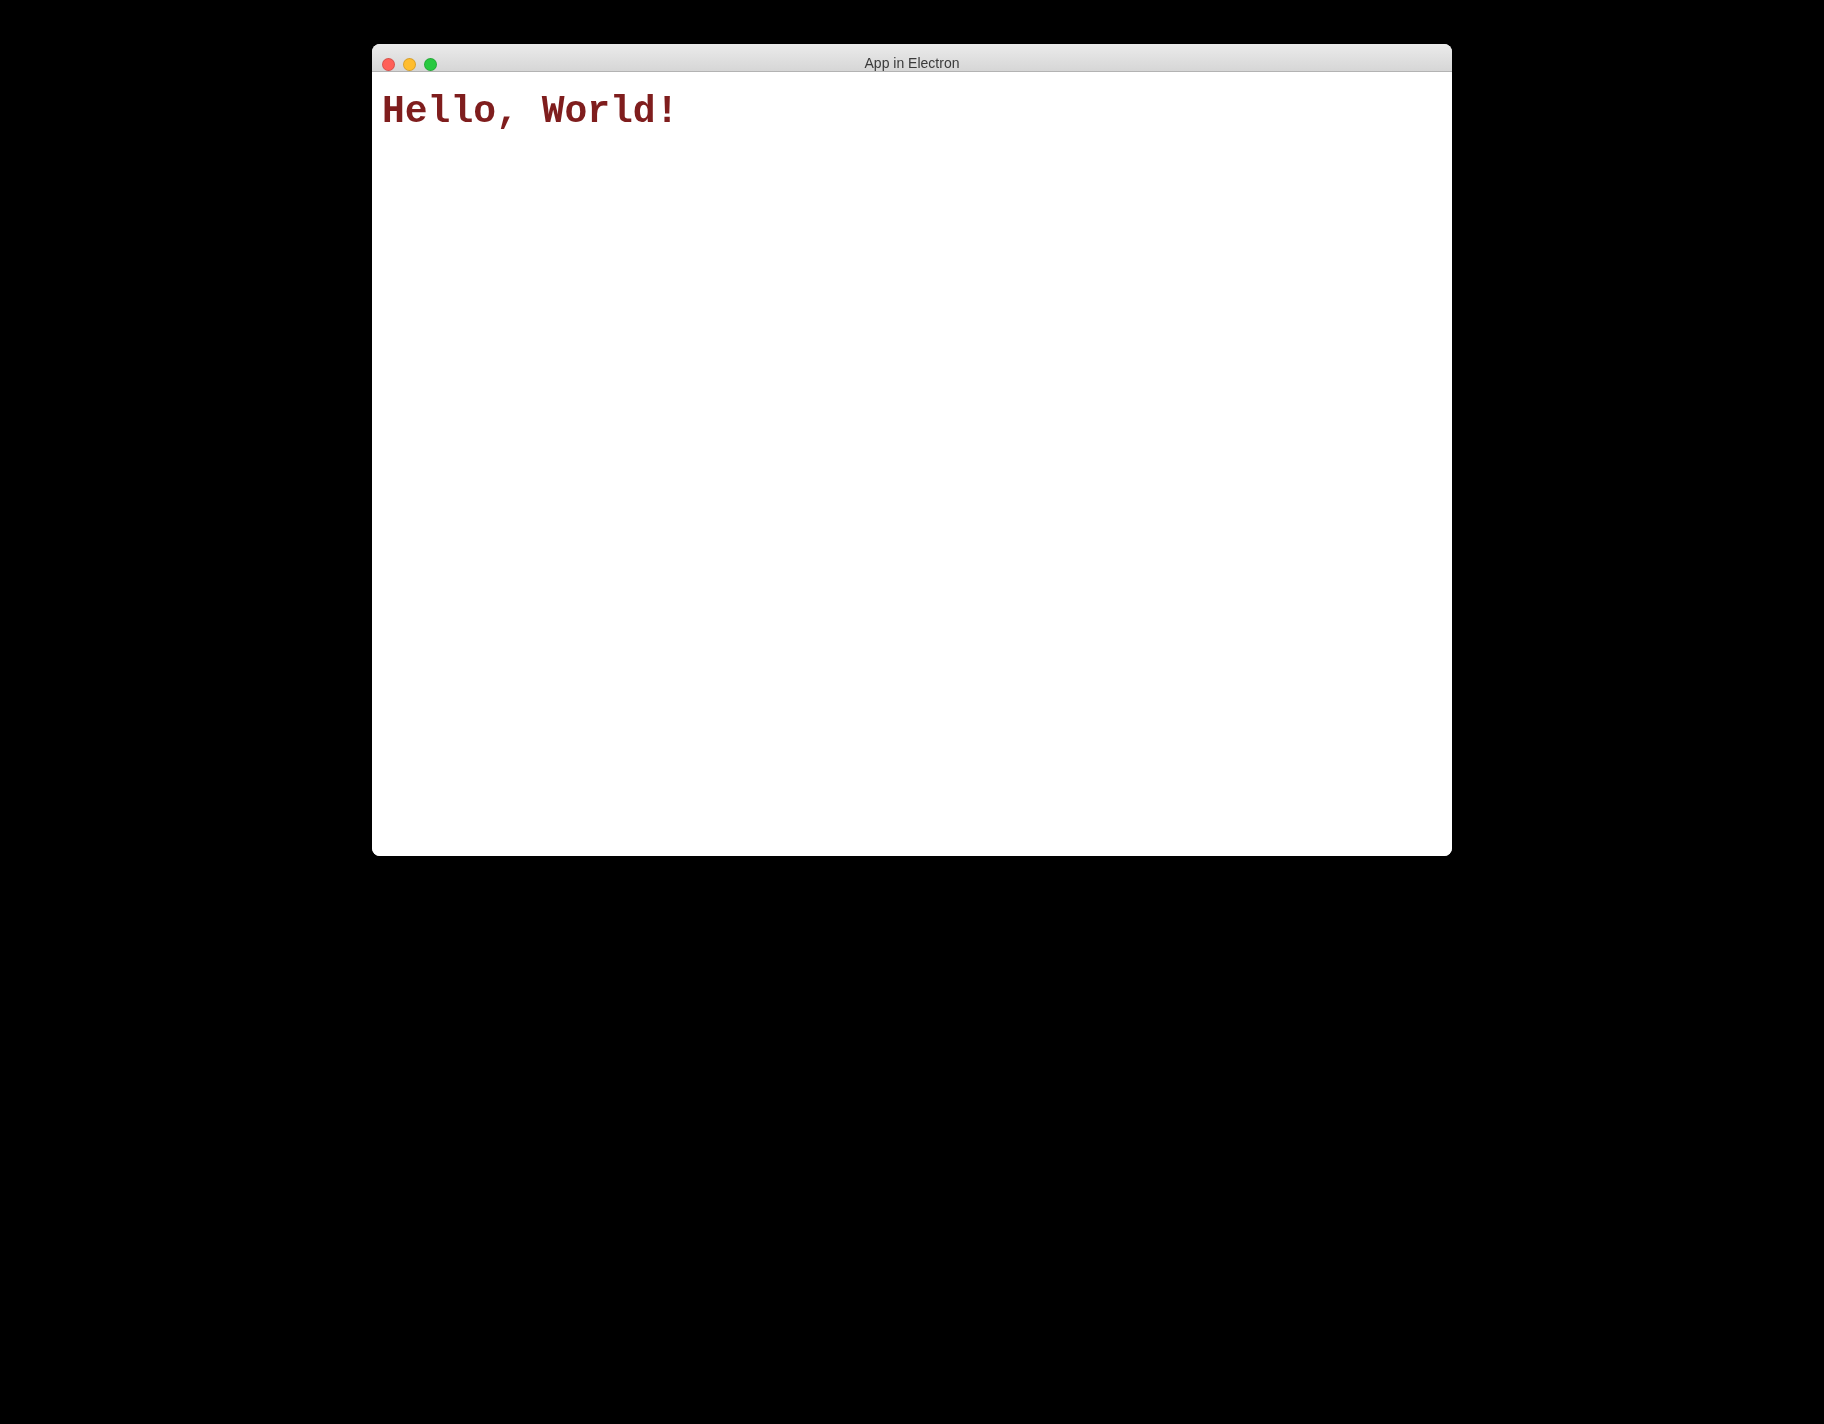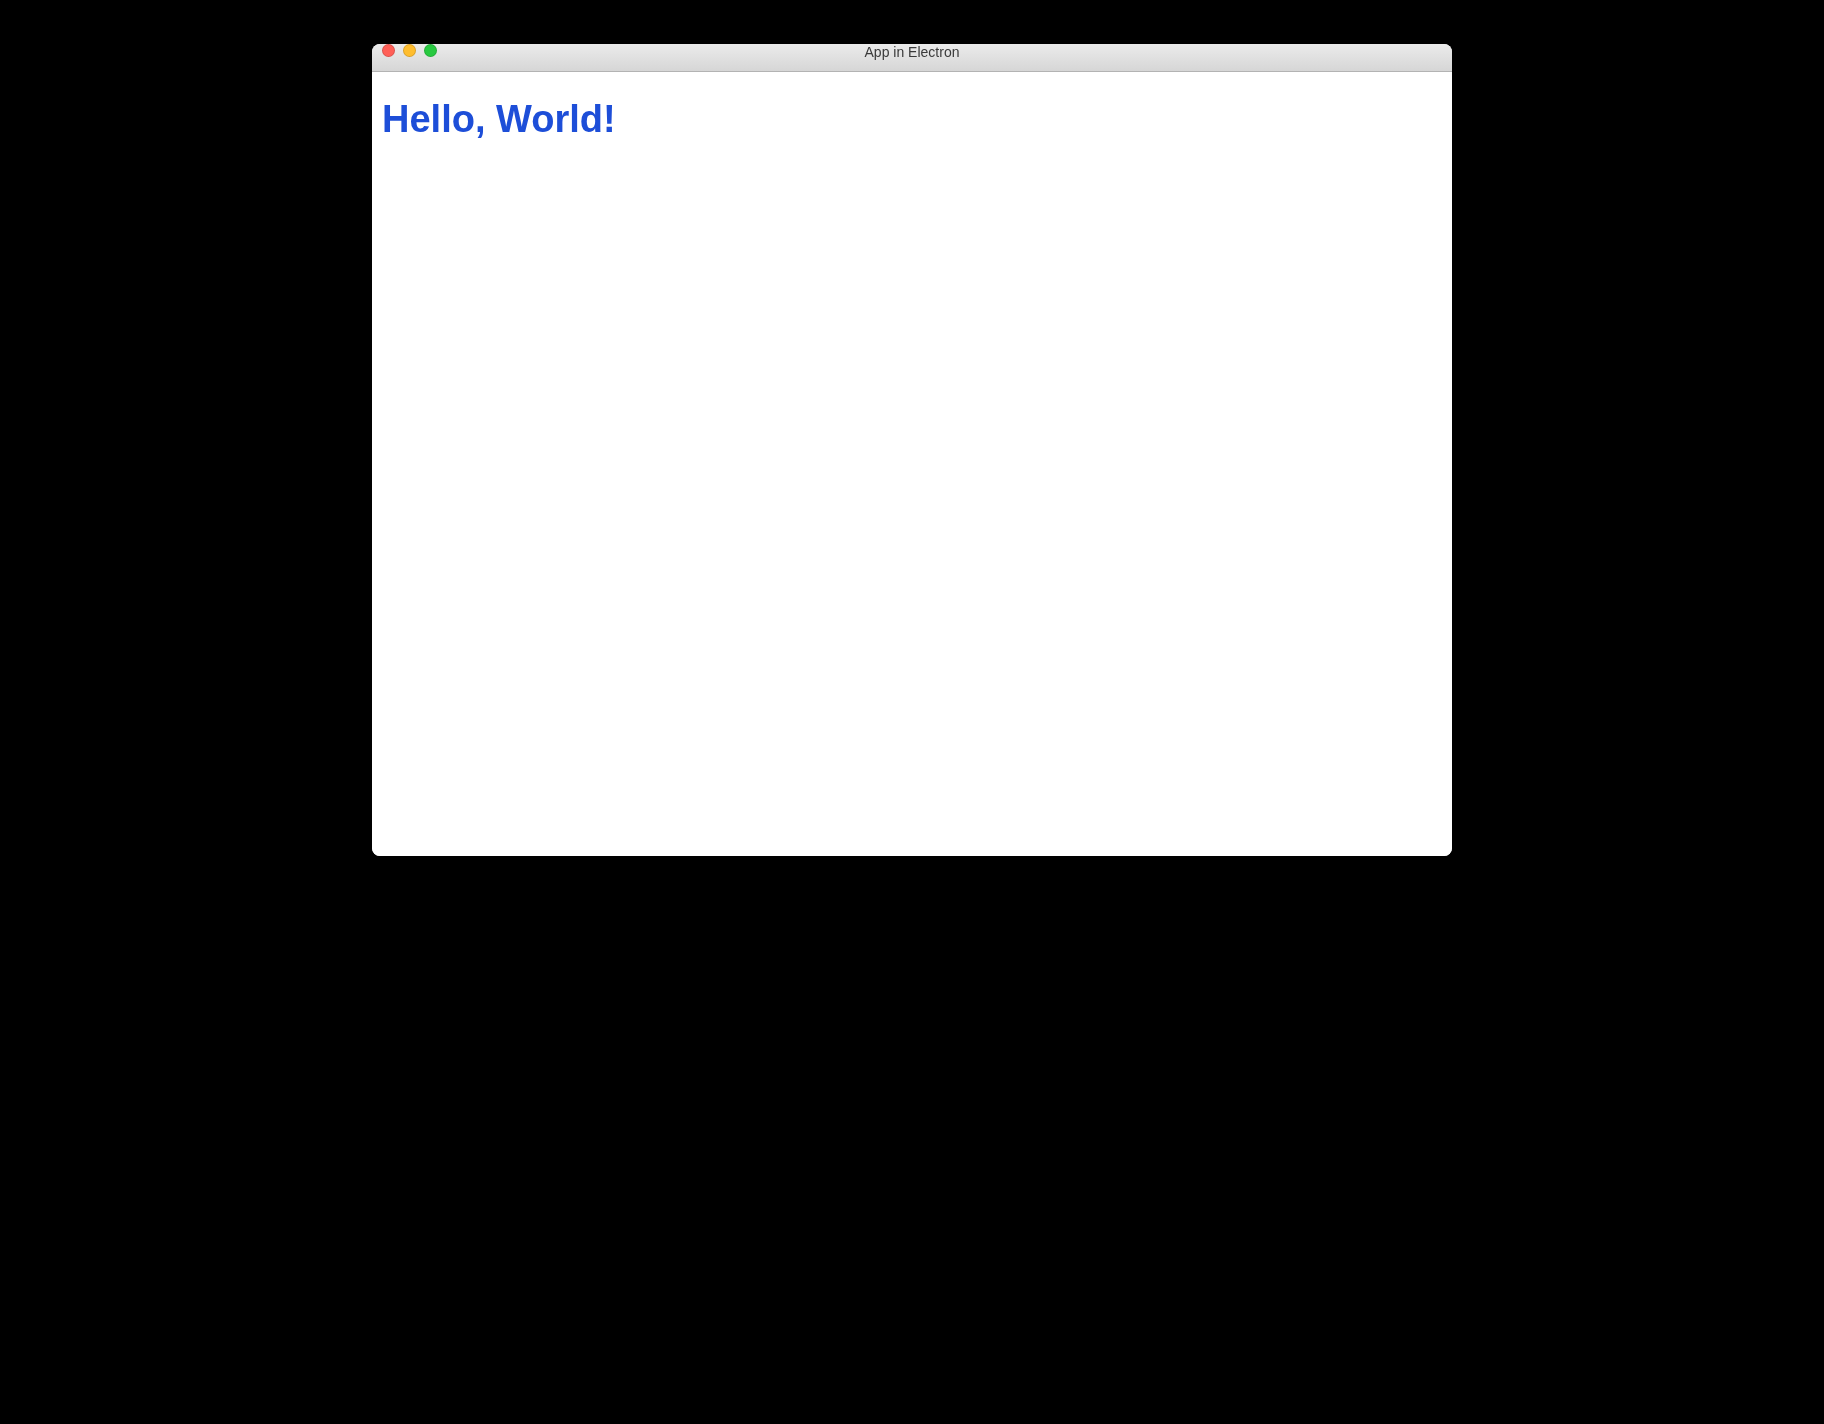--- a/index.html
+++ b/index.html
@@ -28,21 +28,21 @@
       box-shadow: 0 10px 40px rgba(0,0,0,0.5);
       display: flex;
       flex-direction: column;
     }
     
     .titlebar {
       height: 28px;
       background: linear-gradient(to bottom, #ebebeb 0%, #d6d6d6 100%);
       border-bottom: 1px solid #b3b3b3;
       display: flex;
-      align-items: flex-start;
+      align-items: flex-end;
       position: relative;
       flex-shrink: 0;
     }
     
     .traffic-lights {
       display: flex;
       align-items: center;
       gap: 8px;
       padding-left: 10px;
       position: absolute;
@@ -76,25 +76,25 @@
       font-weight: 400;
     }
     
     .content {
       flex: 1;
       background: #ffffff;
       padding: 10px 10px;
     }
     
     .heading {
-      font-family: Liberation Sans, sans-serif;
+      font-family: Liberation Mono, monospace;
       font-size: 38px;
       font-weight: bold;
-      color: #1d4ed8;
-      margin-top: 16px;
+      color: #7f1d1d;
+      margin-top: 8px;
     }
   </style>
 </head>
 <body>
 
 <div class="window">
   <div class="titlebar">
     <div class="traffic-lights">
       <div class="traffic-light close"></div>
       <div class="traffic-light minimize"></div>

